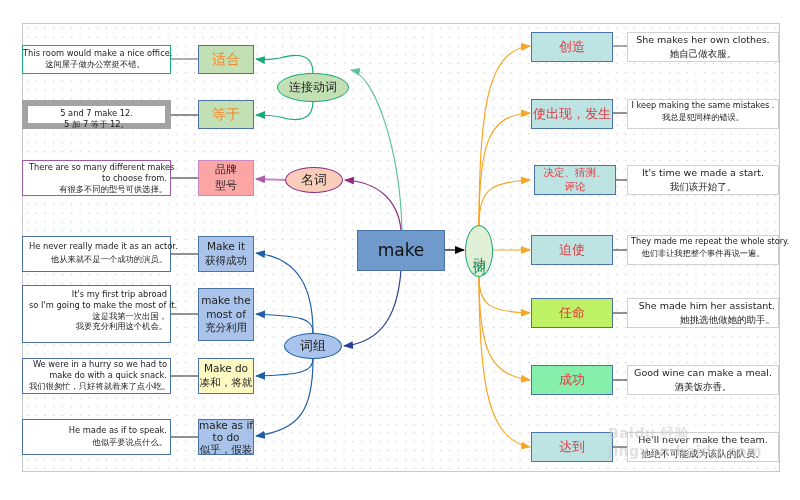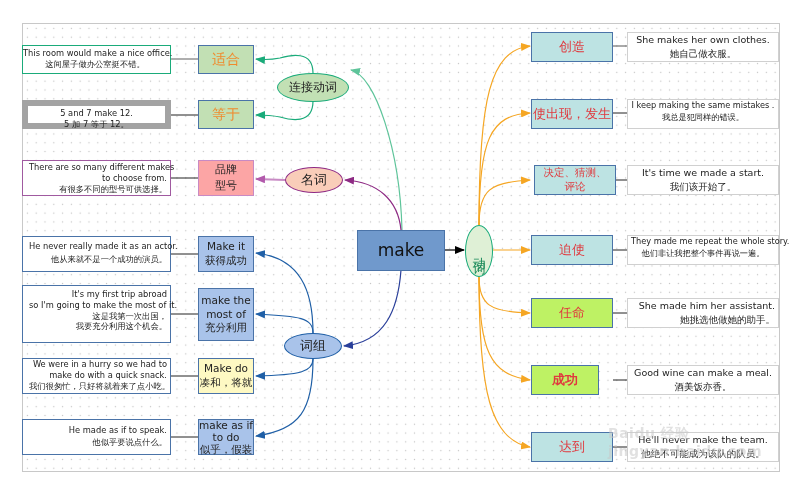--- a/index.html
+++ b/index.html
@@ -206,21 +206,21 @@
       <span>They made me repeat the whole story.</span>
       <span>他们非让我把整个事件再说一遍。</span>
     </div>
     <div class="node" style="left: 531px; top: 298px; width: 82px; height: 30px; background: #bef264; border: 1px solid rgb(74, 115, 168); color: rgb(224, 57, 62); font-size: 13px;">
       <span>任命</span>
     </div>
     <div class="ex center" style="left: 627px; top: 298px; width: 152px; height: 30px; border: 1px solid rgb(208, 208, 208); font-size: 9.5px; line-height: 1.45; padding-top: 0px; text-align: right;">
       <span>She made him her assistant.</span>
       <span>她挑选他做她的助手。</span>
     </div>
-    <div class="node" style="left: 531px; top: 365px; width: 68px; height: 30px; background: #bef264; border: 1px solid rgb(74, 115, 168); color: rgb(224, 57, 62); font-size: 13px; font-weight: bold;">
+    <div class="node" style="left: 531px; top: 365px; width: 82px; height: 30px; background: #86efac; border: 1px solid rgb(74, 115, 168); color: rgb(224, 57, 62); font-size: 13px;">
       <span>成功</span>
     </div>
     <div class="ex center" style="left: 627px; top: 365px; width: 152px; height: 30px; border: 1px solid rgb(208, 208, 208); font-size: 9.5px; line-height: 1.45; padding-top: 0px;">
       <span>Good wine can make a meal.</span>
       <span>酒美饭亦香。</span>
     </div>
     <div class="node" style="left: 531px; top: 432px; width: 82px; height: 30px; background: rgb(189, 227, 227); border: 1px solid rgb(74, 115, 168); color: rgb(224, 57, 62); font-size: 13px;">
       <span>达到</span>
     </div>
     <div class="ex center" style="left: 627px; top: 432px; width: 152px; height: 30px; border: 1px solid rgb(208, 208, 208); font-size: 9.5px; line-height: 1.45; padding-top: 0px;">

